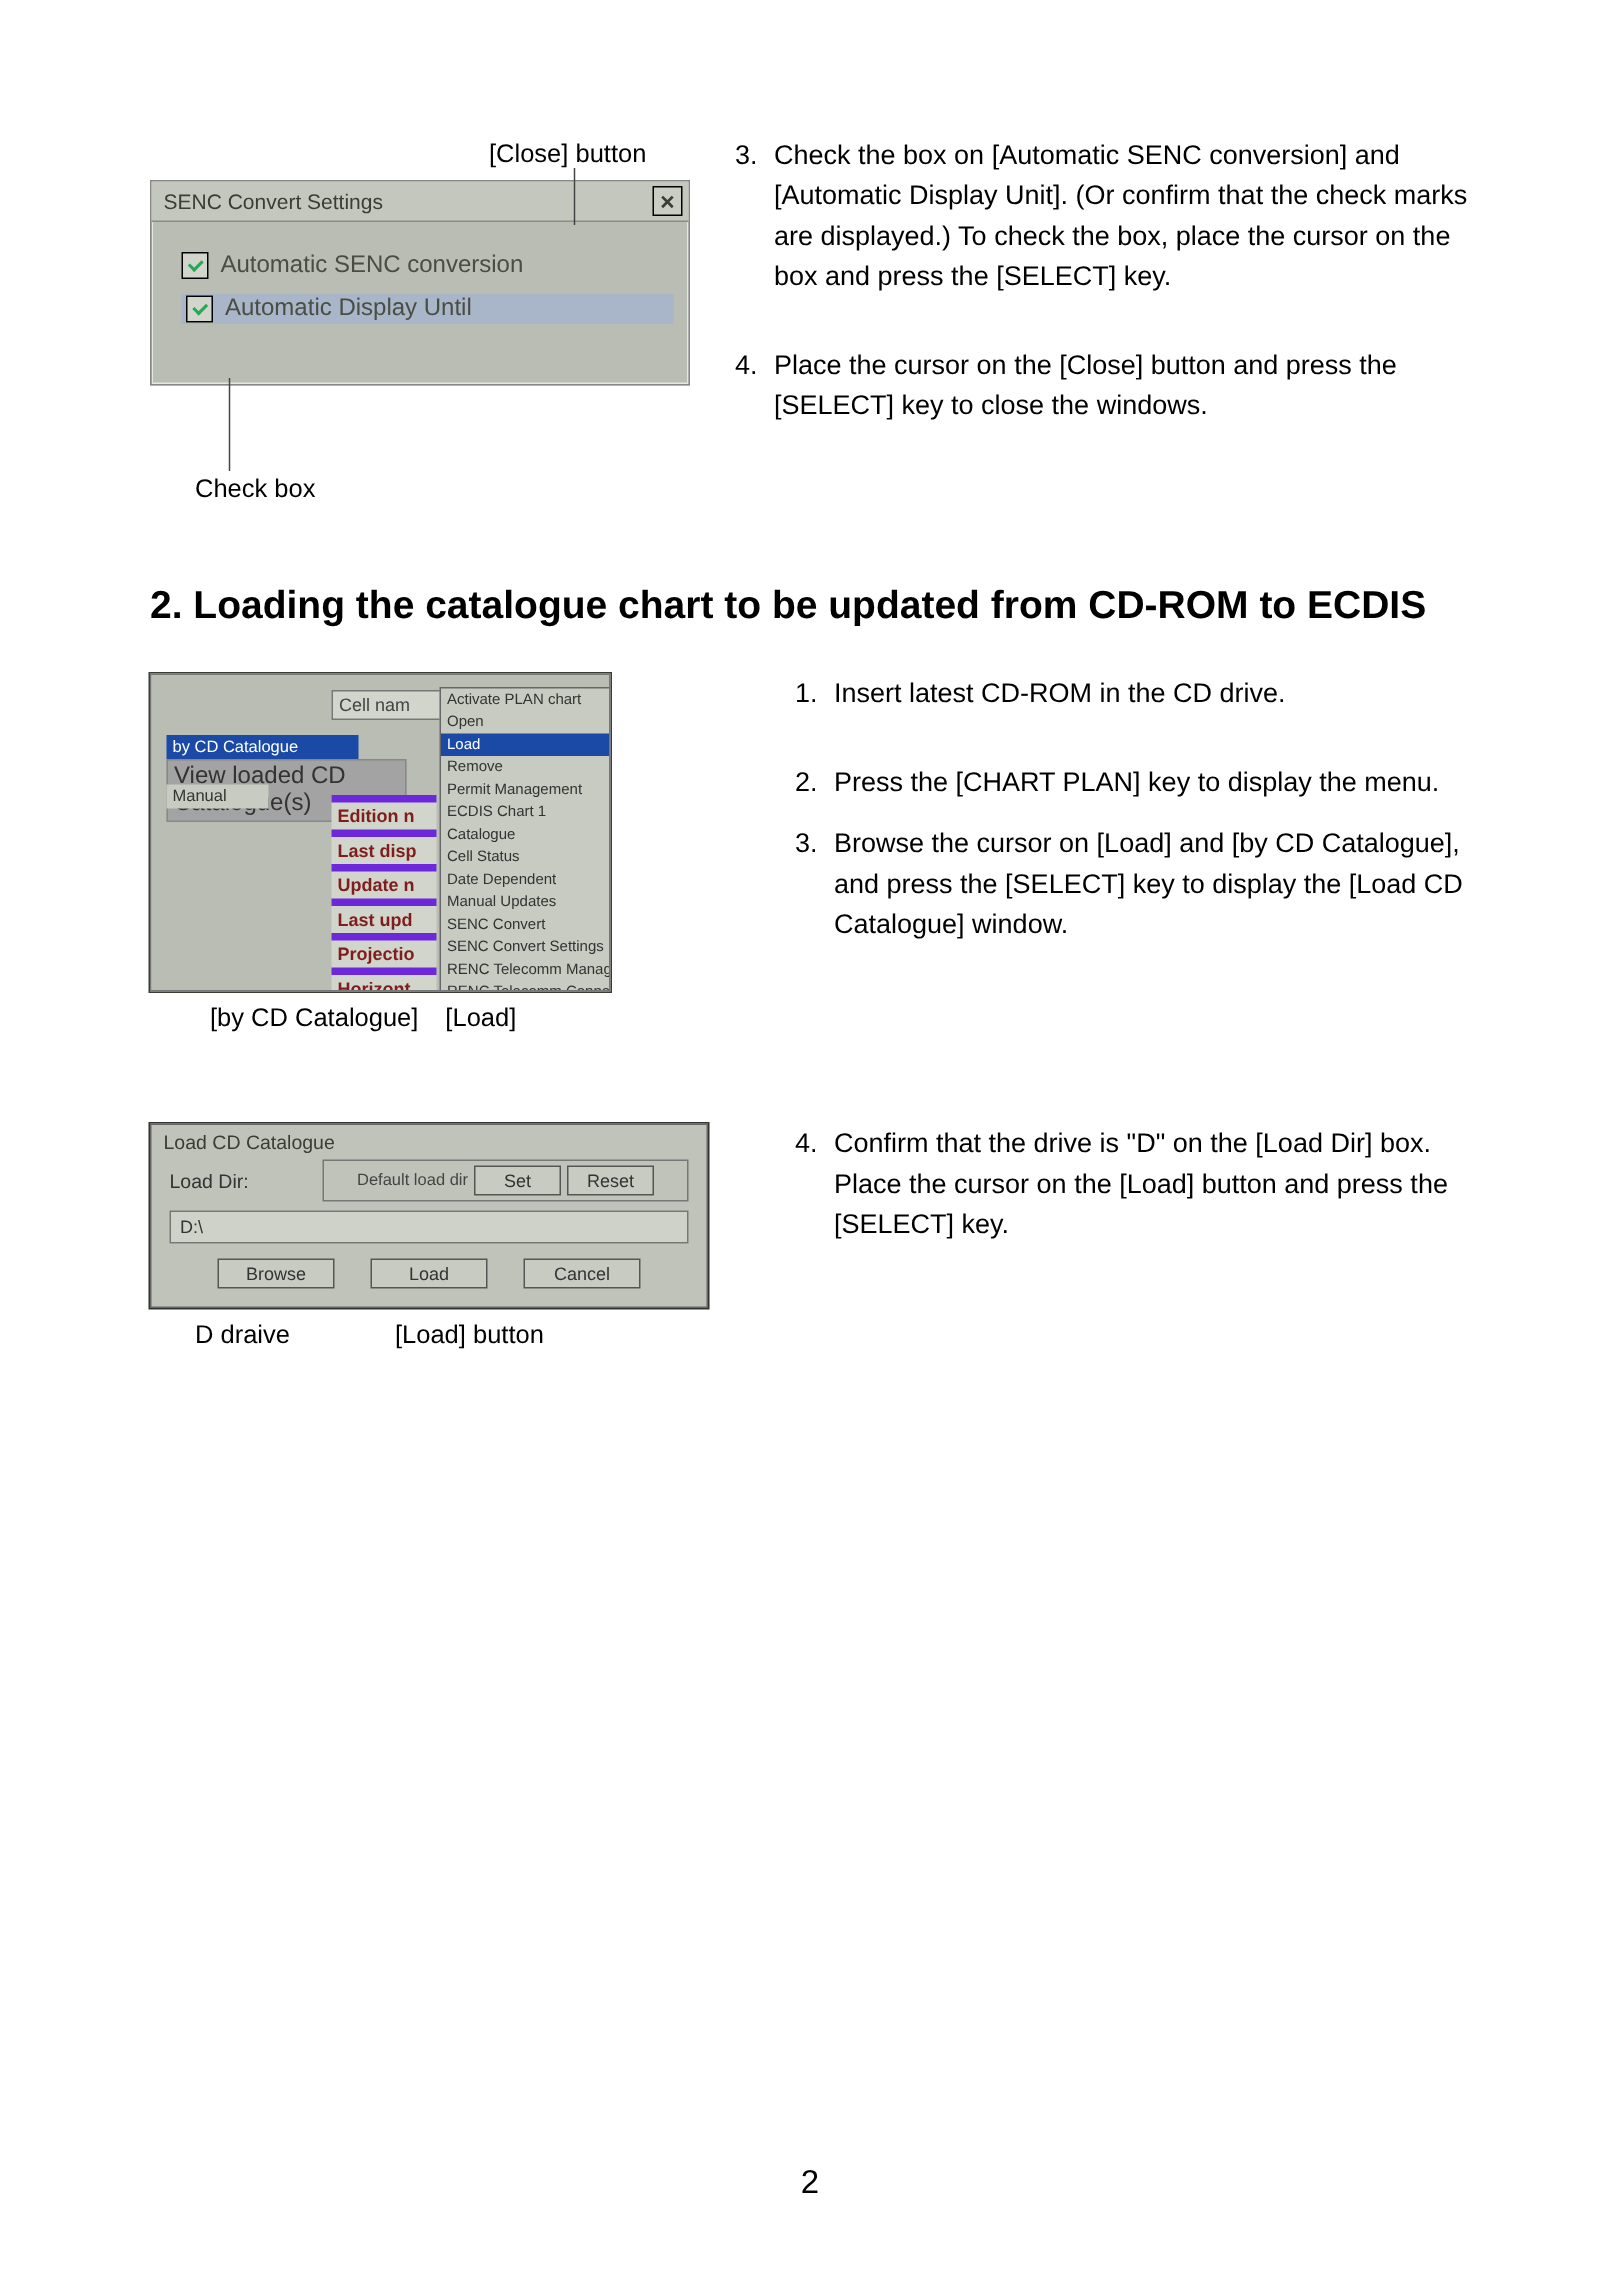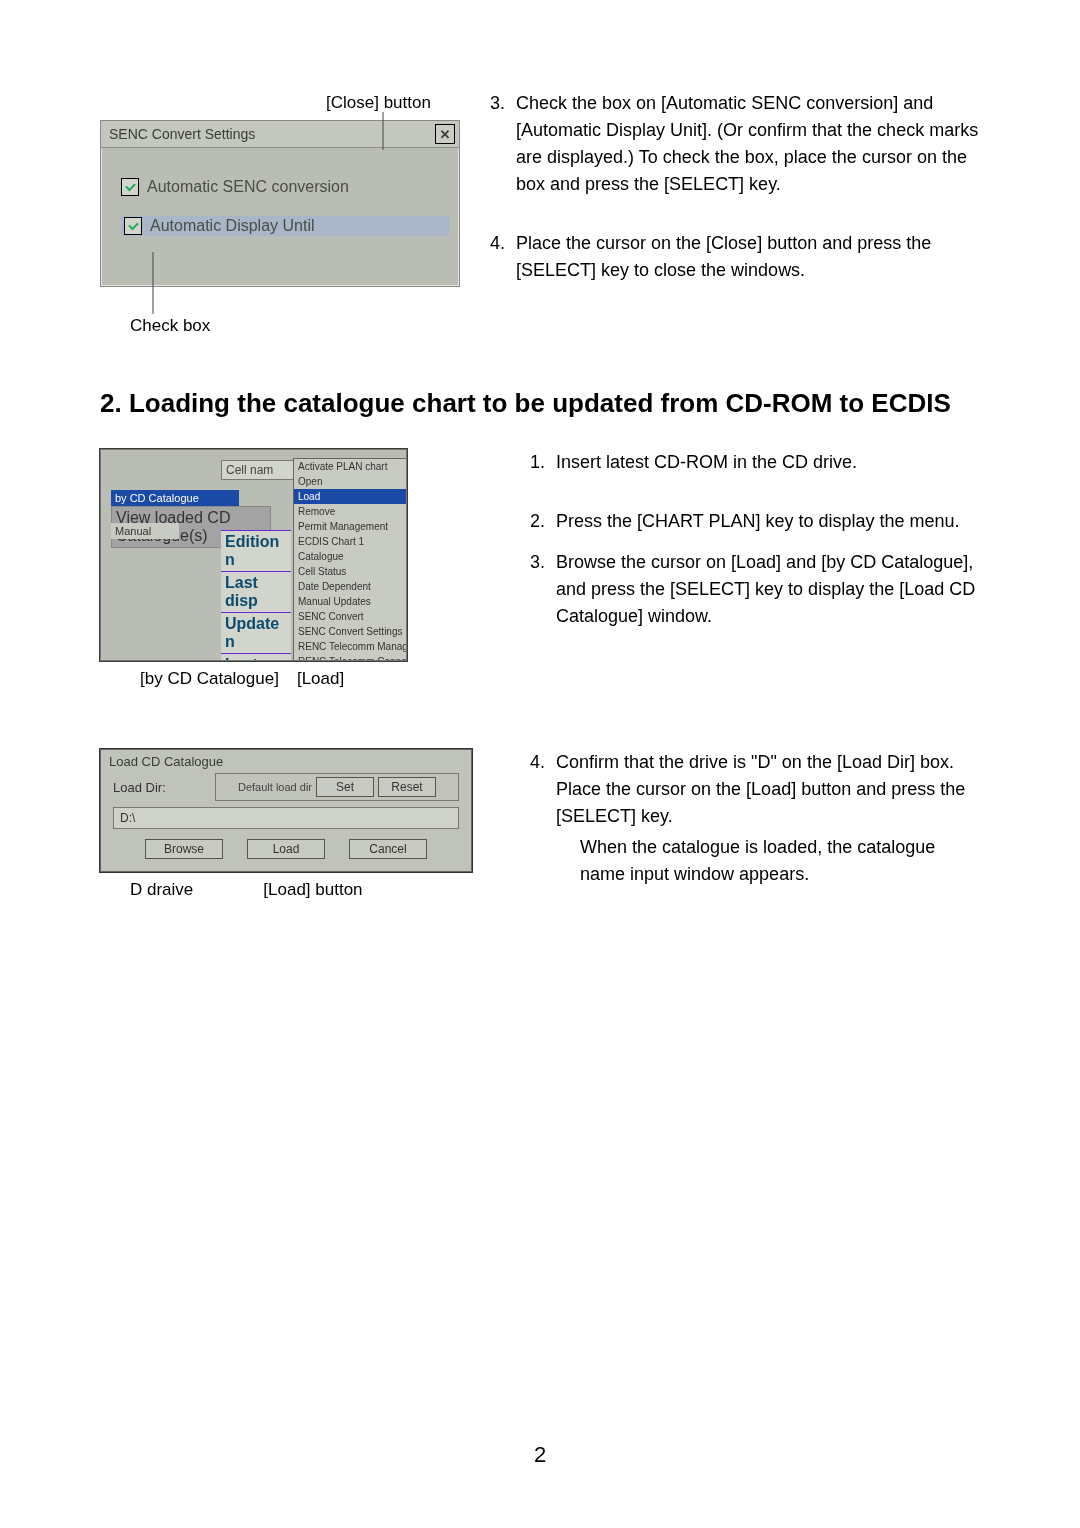--- a/index.html
+++ b/index.html
@@ -7,33 +7,33 @@
   .row{display:flex;align-items:flex-start}
   .left-col{width:360px;flex:0 0 360px}
   .right-col{flex:1;padding-left:30px;font-size:18px;line-height:1.5}
   .callout{font-size:17px;line-height:1.3}
   .callout.close{position:absolute;left:326px;top:92px}
   .callout.check{position:absolute;left:130px;top:315px}
   .dlg1{margin-top:30px;border:1px solid #888;background:#b9bdb3;box-shadow:inset 0 0 0 1px #e4e7de}
   .dlg1 .titlebar{display:flex;align-items:center;justify-content:space-between;background:#c3c7bd;border-bottom:1px solid #8b8e85;padding:3px 4px 3px 8px;font-size:14px;color:#3b3e36}
   .closebox{width:18px;height:18px;border:1px solid #000;display:inline-flex;align-items:center;justify-content:center;font-size:13px;background:#c9cdc3;font-weight:bold}
   .dlg1 .body{padding:10px 10px 30px 20px}
-  .chk-row{display:flex;align-items:center;margin:20px 0;font-size:16px;color:#4a4d44}
+  .chk-row{display:flex;align-items:center;margin:10px 0;font-size:16px;color:#4a4d44}
   .chk{width:16px;height:16px;border:1px solid #000;margin-right:8px;display:inline-flex;align-items:center;justify-content:center;background:#d2d5cc}
   .chk .mark{border-left:2px solid #2a5; border-bottom:2px solid #2a5; width:7px;height:4px;transform:rotate(-45deg);margin-top:-3px}
   .section-heading{font-size:26px;font-weight:bold;margin:90px 0 30px 0}
   .sub1-row{display:flex;align-items:flex-start}
   .menu-shot{width:305px;flex:0 0 305px;border:1px solid #777;background:#d8dad4;box-shadow:0 0 0 1px #3a3d36;position:relative;height:210px;overflow:hidden}
   .menu-shot .bgtex{position:absolute;inset:0;background:#b9bdb3}
   .menu-bycd{position:absolute;left:10px;top:40px;width:120px;background:#1a4aa6;color:#fff;font-size:11px;padding:2px 4px}
   .menu-viewloaded{position:absolute;left:10px;top:56px;width:150px;background:#a3a3a3;color:#333;font-size:16px;padding:2px 4px;border:1px solid #888}
   .menu-manual{position:absolute;left:10px;top:73px;width:60px;background:#c7cbc1;color:#333;font-size:11px;padding:2px 4px}
   .cellnamebox{position:absolute;left:120px;top:10px;width:70px;border:1px solid #777;background:#d2d5cc;font-size:12px;padding:2px 4px;color:#444}
   .valcol{position:absolute;left:120px;top:80px;width:70px;background:#d2d5cc}
-  .valcol div{border-top:1px solid #6d28d9;font-size:16px;padding:2px 4px;color:#0c4a6e;font-weight:bold}
+  .valcol div{border-top:5px solid #6d28d9;font-size:12px;padding:2px 4px;color:#7f1d1d;font-weight:bold}
   .submenu{position:absolute;left:192px;top:8px;width:112px;background:#c7cbc1;border:1px solid #666;font-size:10px;color:#333}
   .submenu div{padding:2px 4px;white-space:nowrap}
   .submenu .hl{background:#1a4aa6;color:#fff}
   .captions1{display:flex;gap:18px;margin:8px 0 0 40px;font-size:17px}
   .dlg2-wrap{margin-top:60px}
   .dlg2{width:370px;border:1px solid #666;background:#bfc3b9;box-shadow:0 0 0 1px #333}
   .dlg2 .tt{font-size:13px;color:#3a3d36;padding:4px 8px}
   .dlg2 .instr{font-size:10px;color:#333;padding:0 12px 30px 12px;line-height:1.3}
   .dlg2 .mid{display:flex;align-items:center;padding:0 12px 6px 12px;gap:10px}
   .loaddir-lbl{font-size:13px;color:#333}
@@ -180,20 +180,19 @@
       <div class="captions2">
         <span>D draive</span>
         <span>[Load] button</span>
       </div>
     </div>
     <div class="right-col" style="padding-left:30px">
       <div class="step">
         <div class="num">4.</div>
         <div class="txt">
           <span>Confirm that the drive is "D" on the [Load Dir] box. Place the cursor on the [Load] button and press the [SELECT] key.</span>
-          <span class="cont">When the catalogue is loaded, the catalogue name input window appears.</span>
         </div>
       </div>
     </div>
   </div>
 
   <div class="pagenum">2</div>
 </div>
 
 </body></html>

